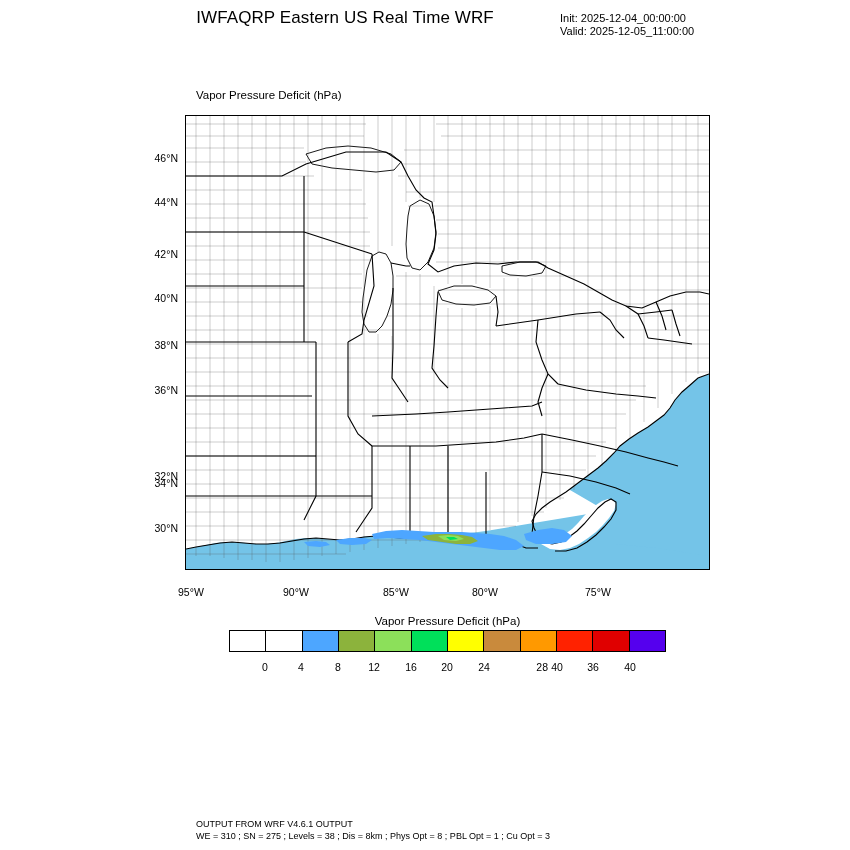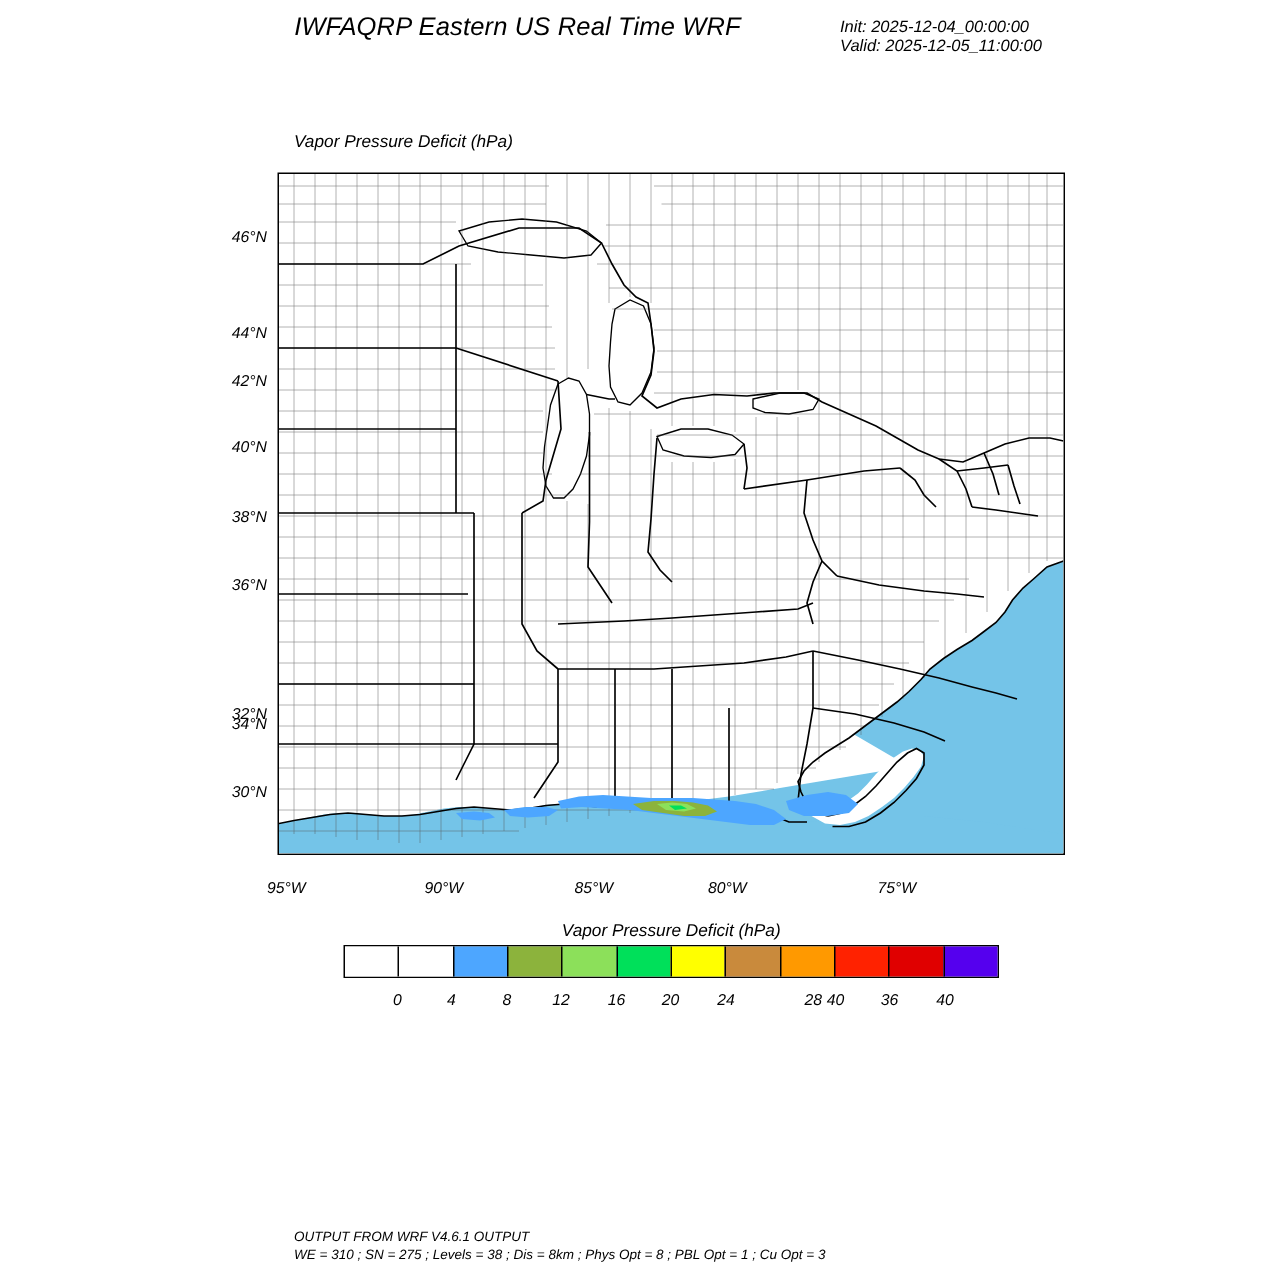--- a/index.html
+++ b/index.html
@@ -8,21 +8,21 @@
     background: #ffffff;
   }
   body {
     width: 850px;
     height: 850px;
     position: relative;
     font-family: "Liberation Sans", sans-serif;
     color: #000000;
     overflow: hidden;
   }
-  .abs { position: absolute; font-style: italic; }
+  .abs { position: absolute; }
 
   
   #main-title {
     left: 0; top: 8px; width: 690px;
     text-align: center;
     font-size: 17px;
     letter-spacing: 0.1px;
   }
   #run-info {
     left: 560px; top: 12px;
@@ -307,21 +307,21 @@
         <path fill="#00e05a" stroke="none" d="M260,421 L268,421 L272,423 L264,424 Z"></path>
 
         <path fill="#4da6ff" stroke="none" d="M150,424 L164,422 L178,422 L186,424 L180,428 L166,429 L154,428 Z"></path>
         <path fill="#4da6ff" stroke="none" d="M118,426 L130,425 L140,426 L144,429 L134,431 L122,430 Z"></path>
       </g>
     </g>
   </svg>
 </div>
 
 <div class="abs ylab" style="left:132px; top:152px;">46°N</div>
-<div class="abs ylab" style="left:132px; top:216px;text-align:right;">44°N</div>
+<div class="abs ylab" style="left:132px; top:196px;text-align:right;">44°N</div>
 <div class="abs ylab" style="left:132px; top:248px;text-align:right;">42°N</div>
 <div class="abs ylab" style="left:132px; top:292px;">40°N</div>
 <div class="abs ylab" style="left:132px; top:339px;">38°N</div>
 <div class="abs ylab" style="left:132px; top:384px;">36°N</div>
 <div class="abs ylab" style="left:132px; top:437px;margin-top:40px;">34°N</div>
 <div class="abs ylab" style="left:132px; top:470px;">32°N</div>
 <div class="abs ylab" style="left:132px; top:522px;">30°N</div>
 
 <div class="abs xlab" style="left:178px; top:586px;">95°W</div>
 <div class="abs xlab" style="left:283px; top:586px;">90°W</div>

